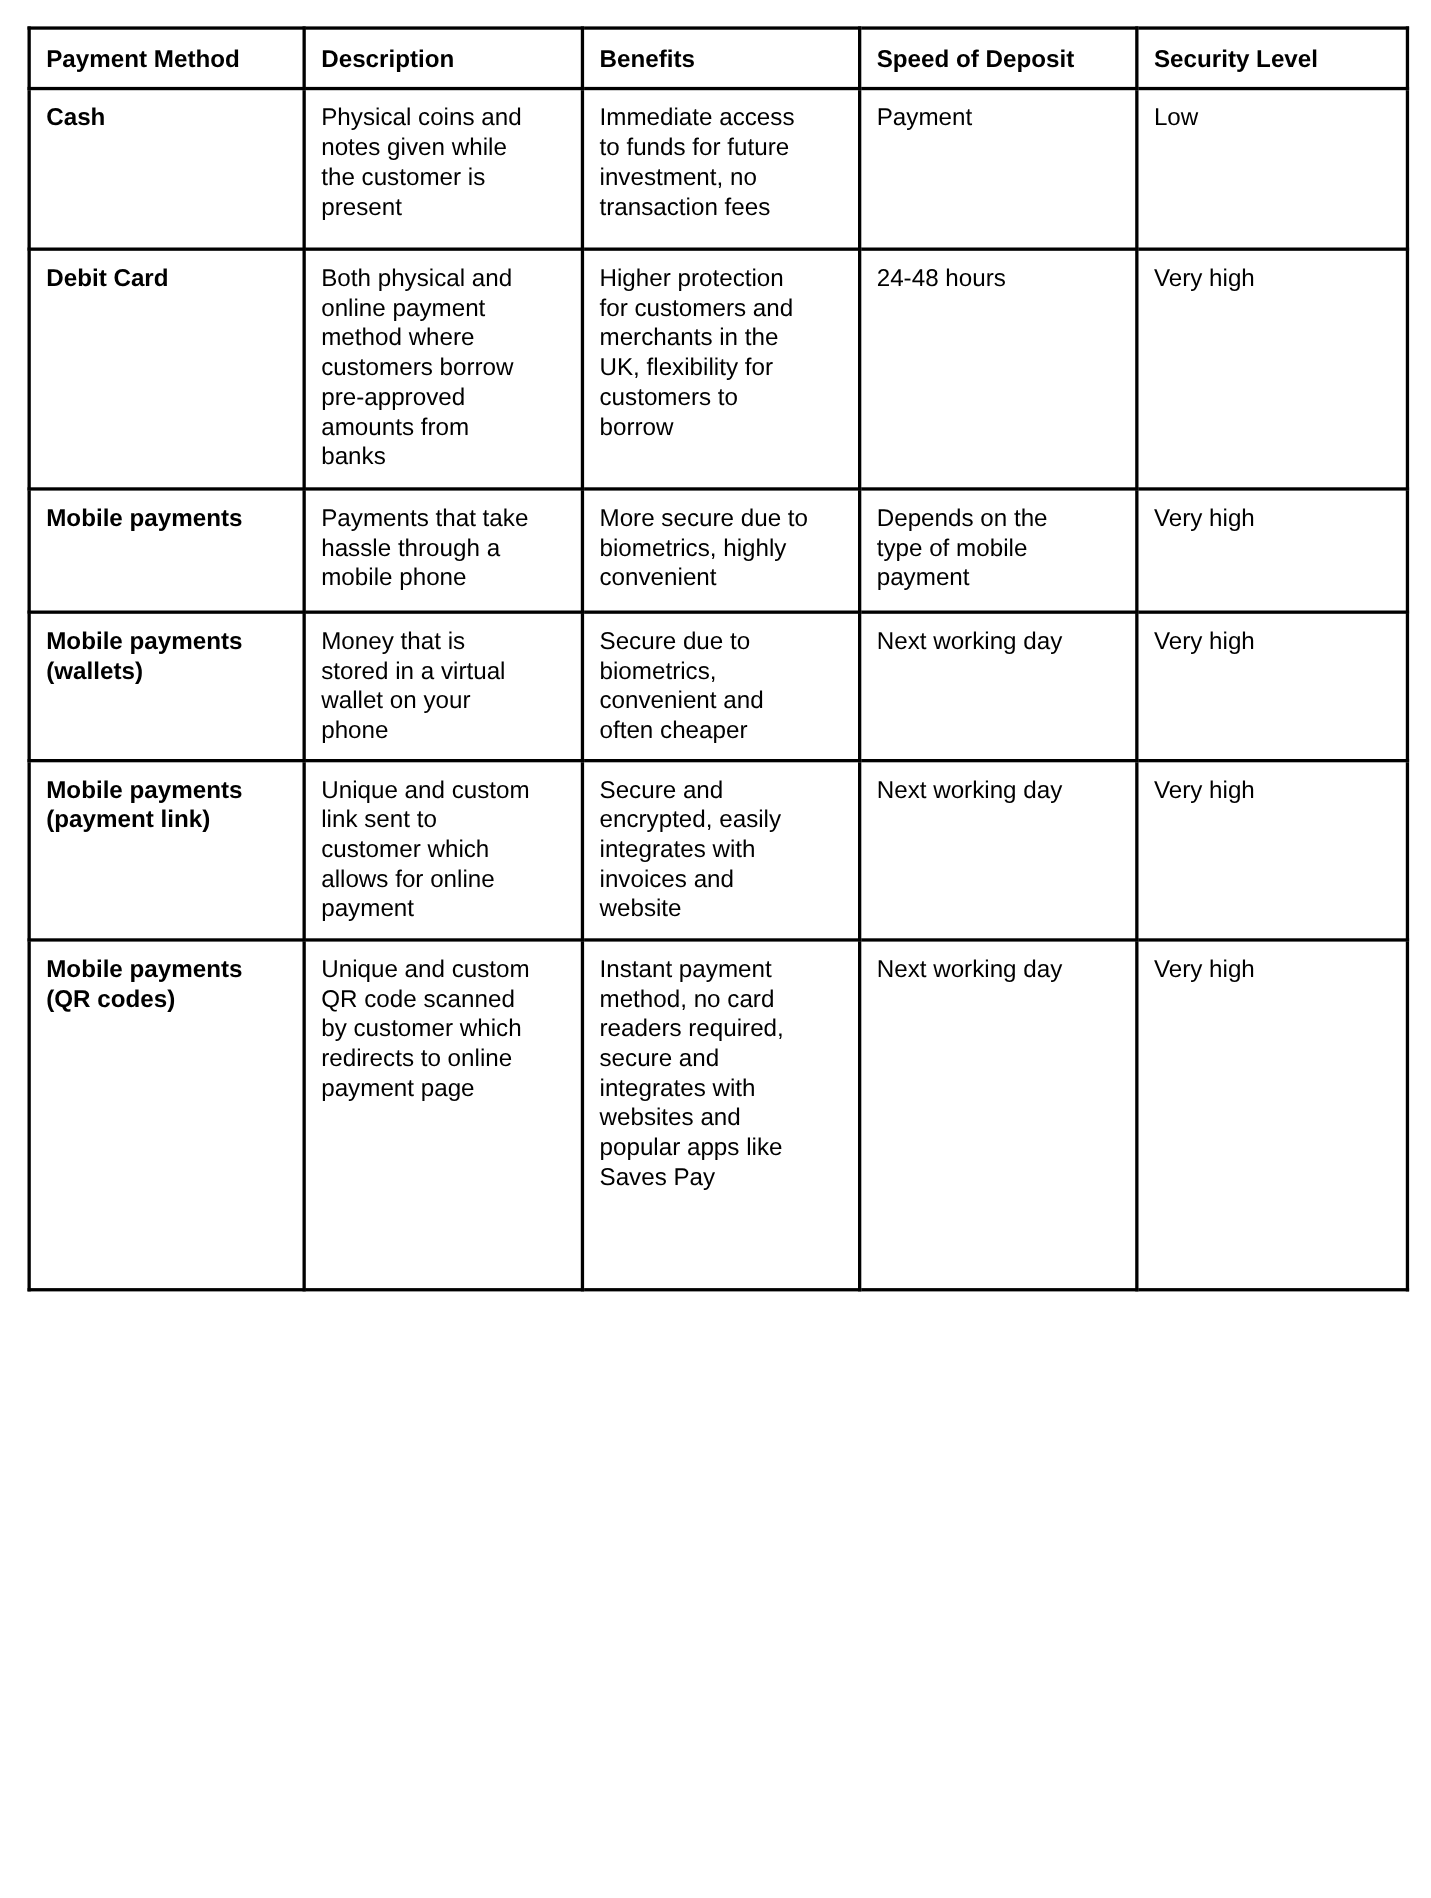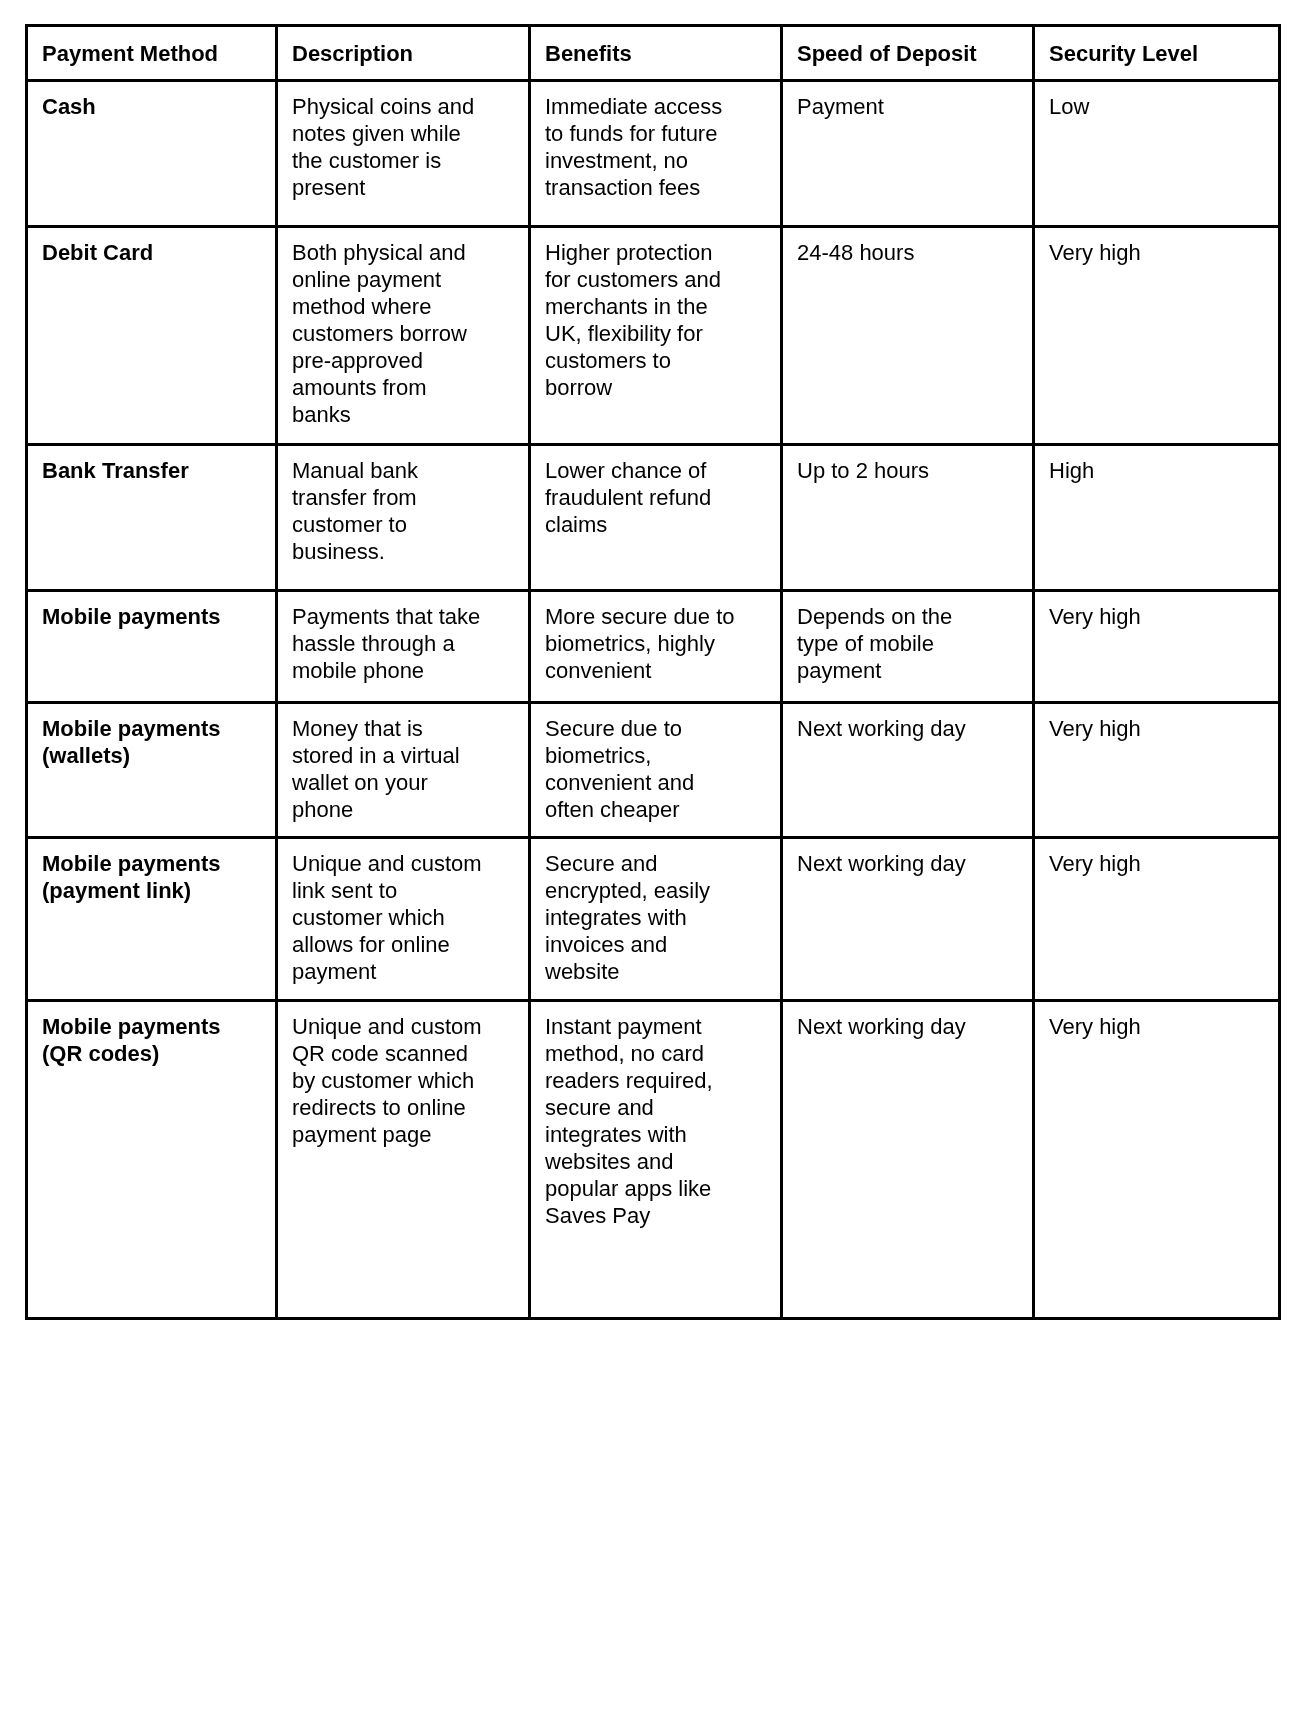--- a/index.html
+++ b/index.html
@@ -86,32 +86,20 @@
 banks</td>
       <td>Higher protection
 for customers and
 merchants in the
 UK, flexibility for
 customers to
 borrow</td>
       <td>24-48 hours</td>
       <td>Very high</td>
     </tr>
-    <tr style="height:146px">
-      <td class="method-cell">Bank Transfer</td>
-      <td>Manual bank
-transfer from
-customer to
-business.</td>
-      <td>Lower chance of
-fraudulent refund
-claims</td>
-      <td>Up to 2 hours</td>
-      <td>High</td>
-    </tr>
     <tr style="height:112px">
       <td class="method-cell">Mobile payments</td>
       <td>Payments that take
 hassle through a
 mobile phone</td>
       <td>More secure due to
 biometrics, highly
 convenient</td>
       <td>Depends on the
 type of mobile

